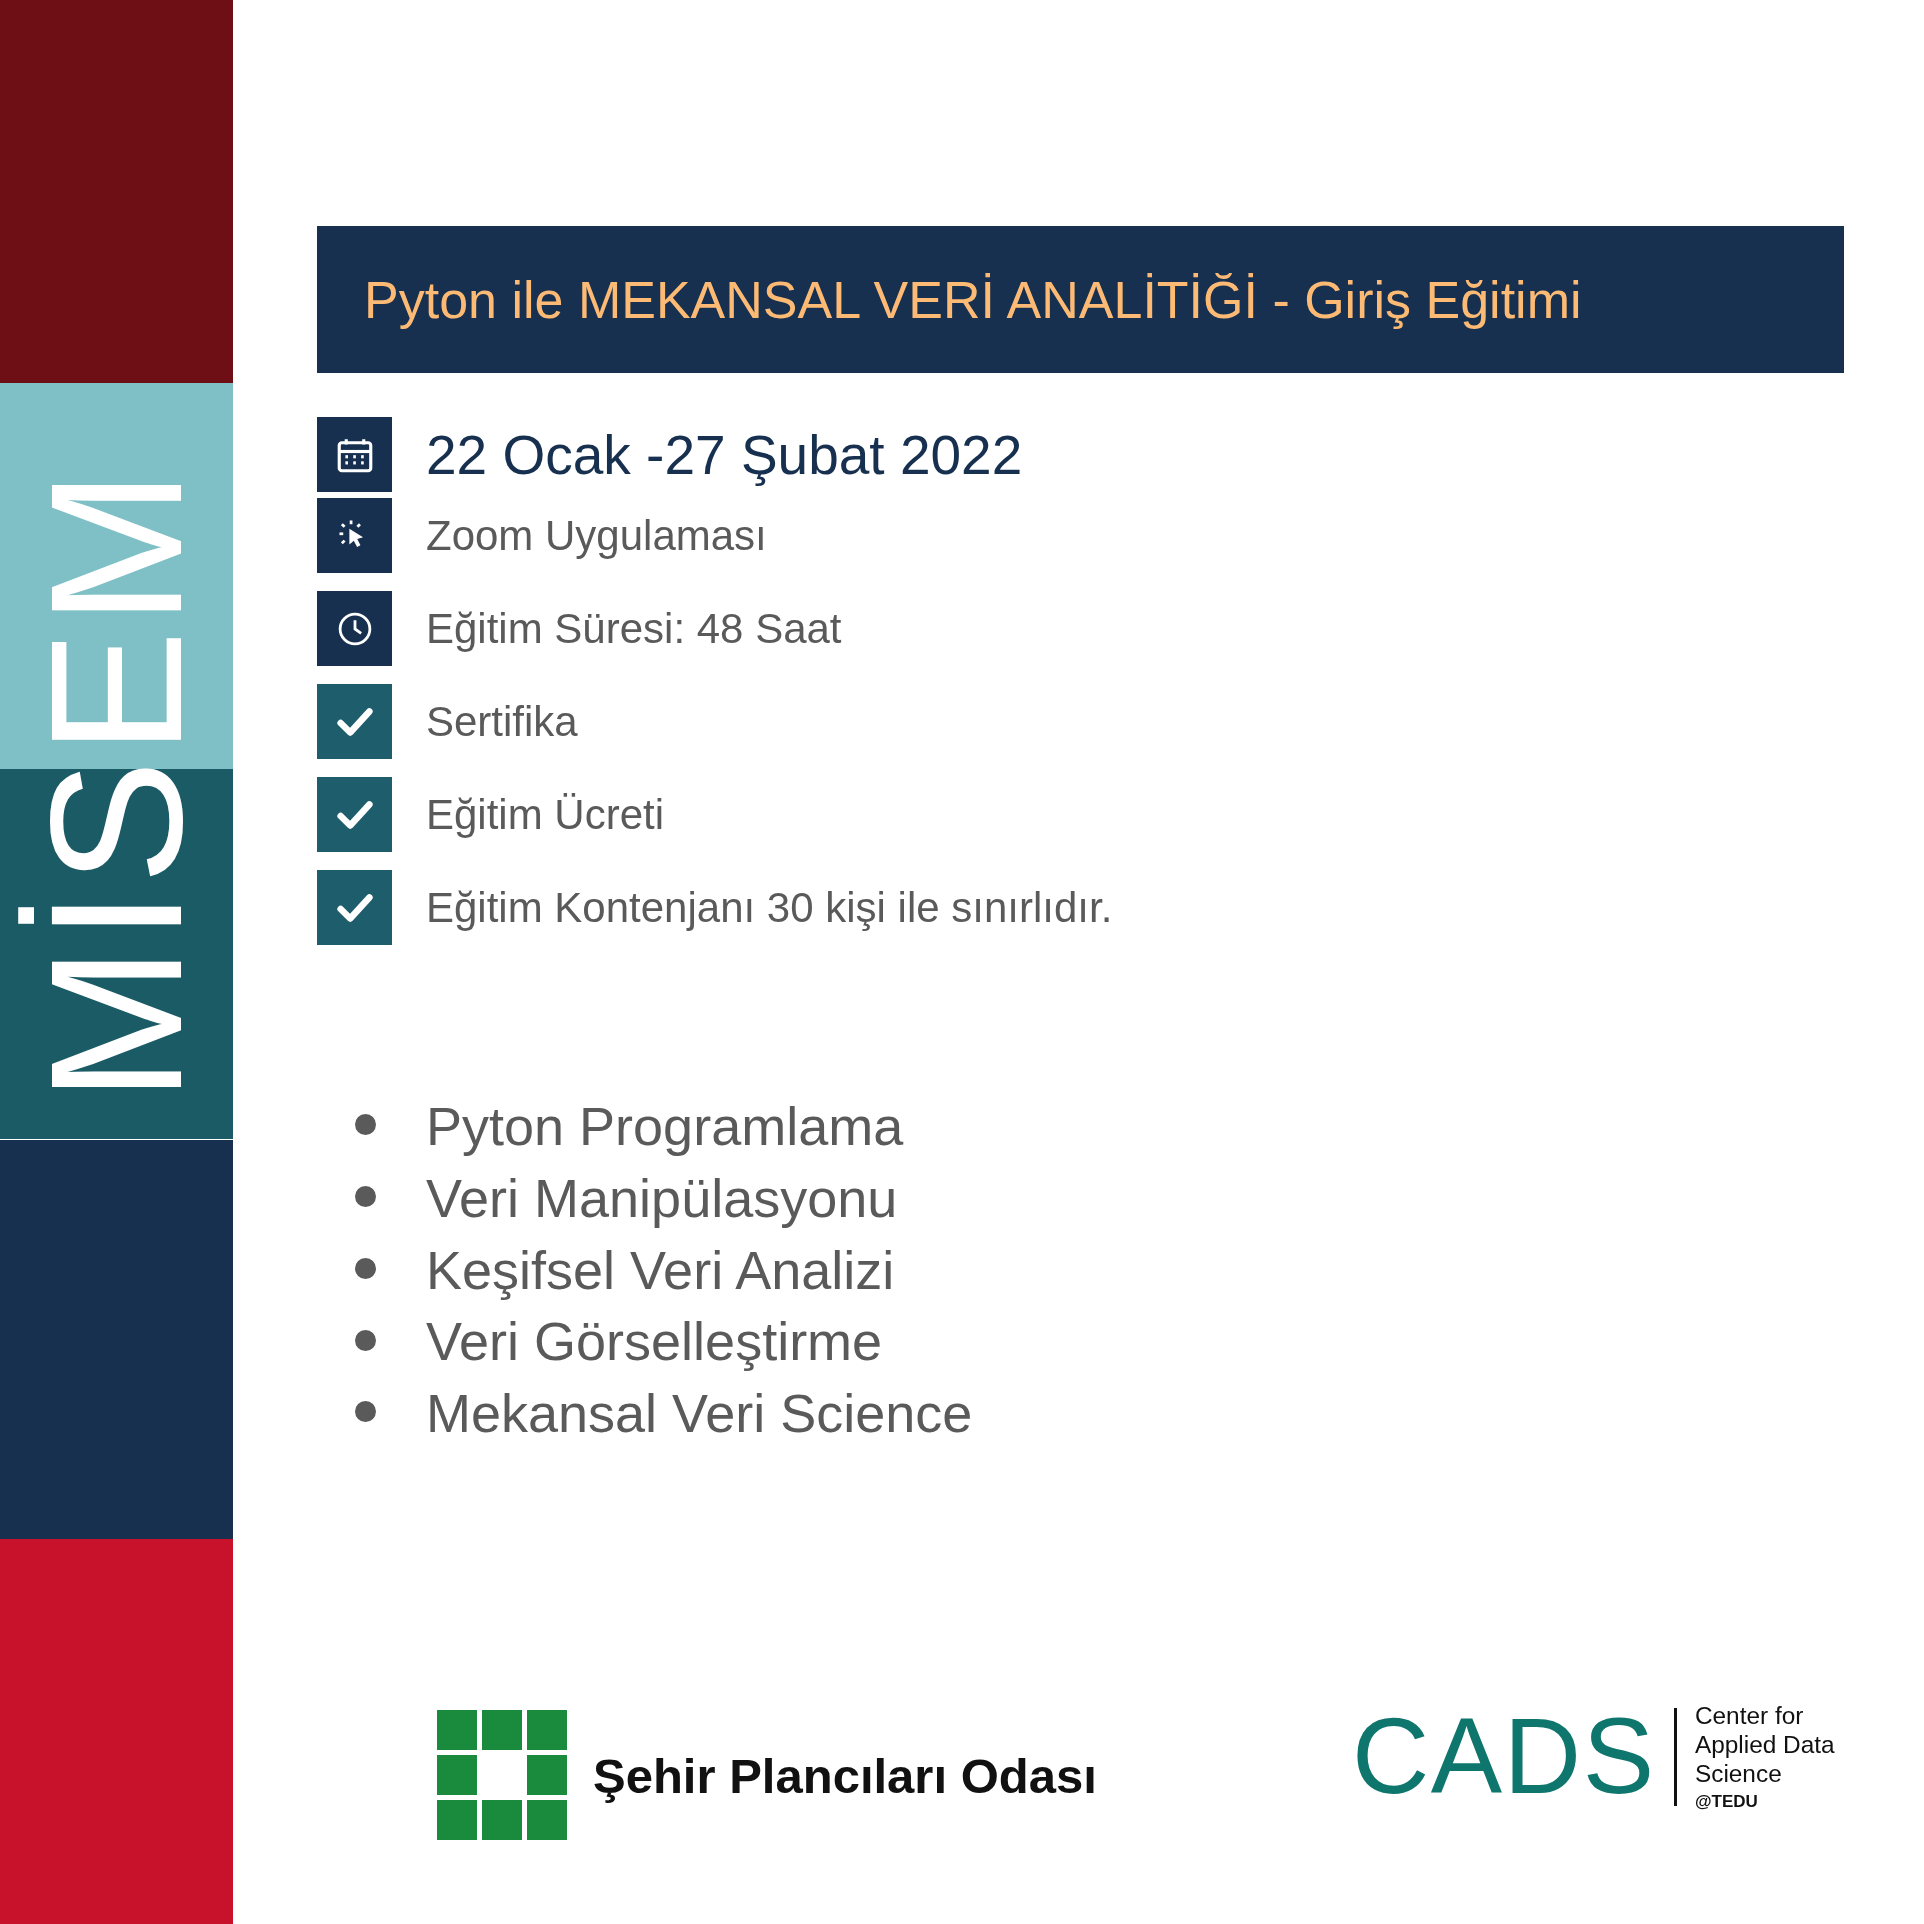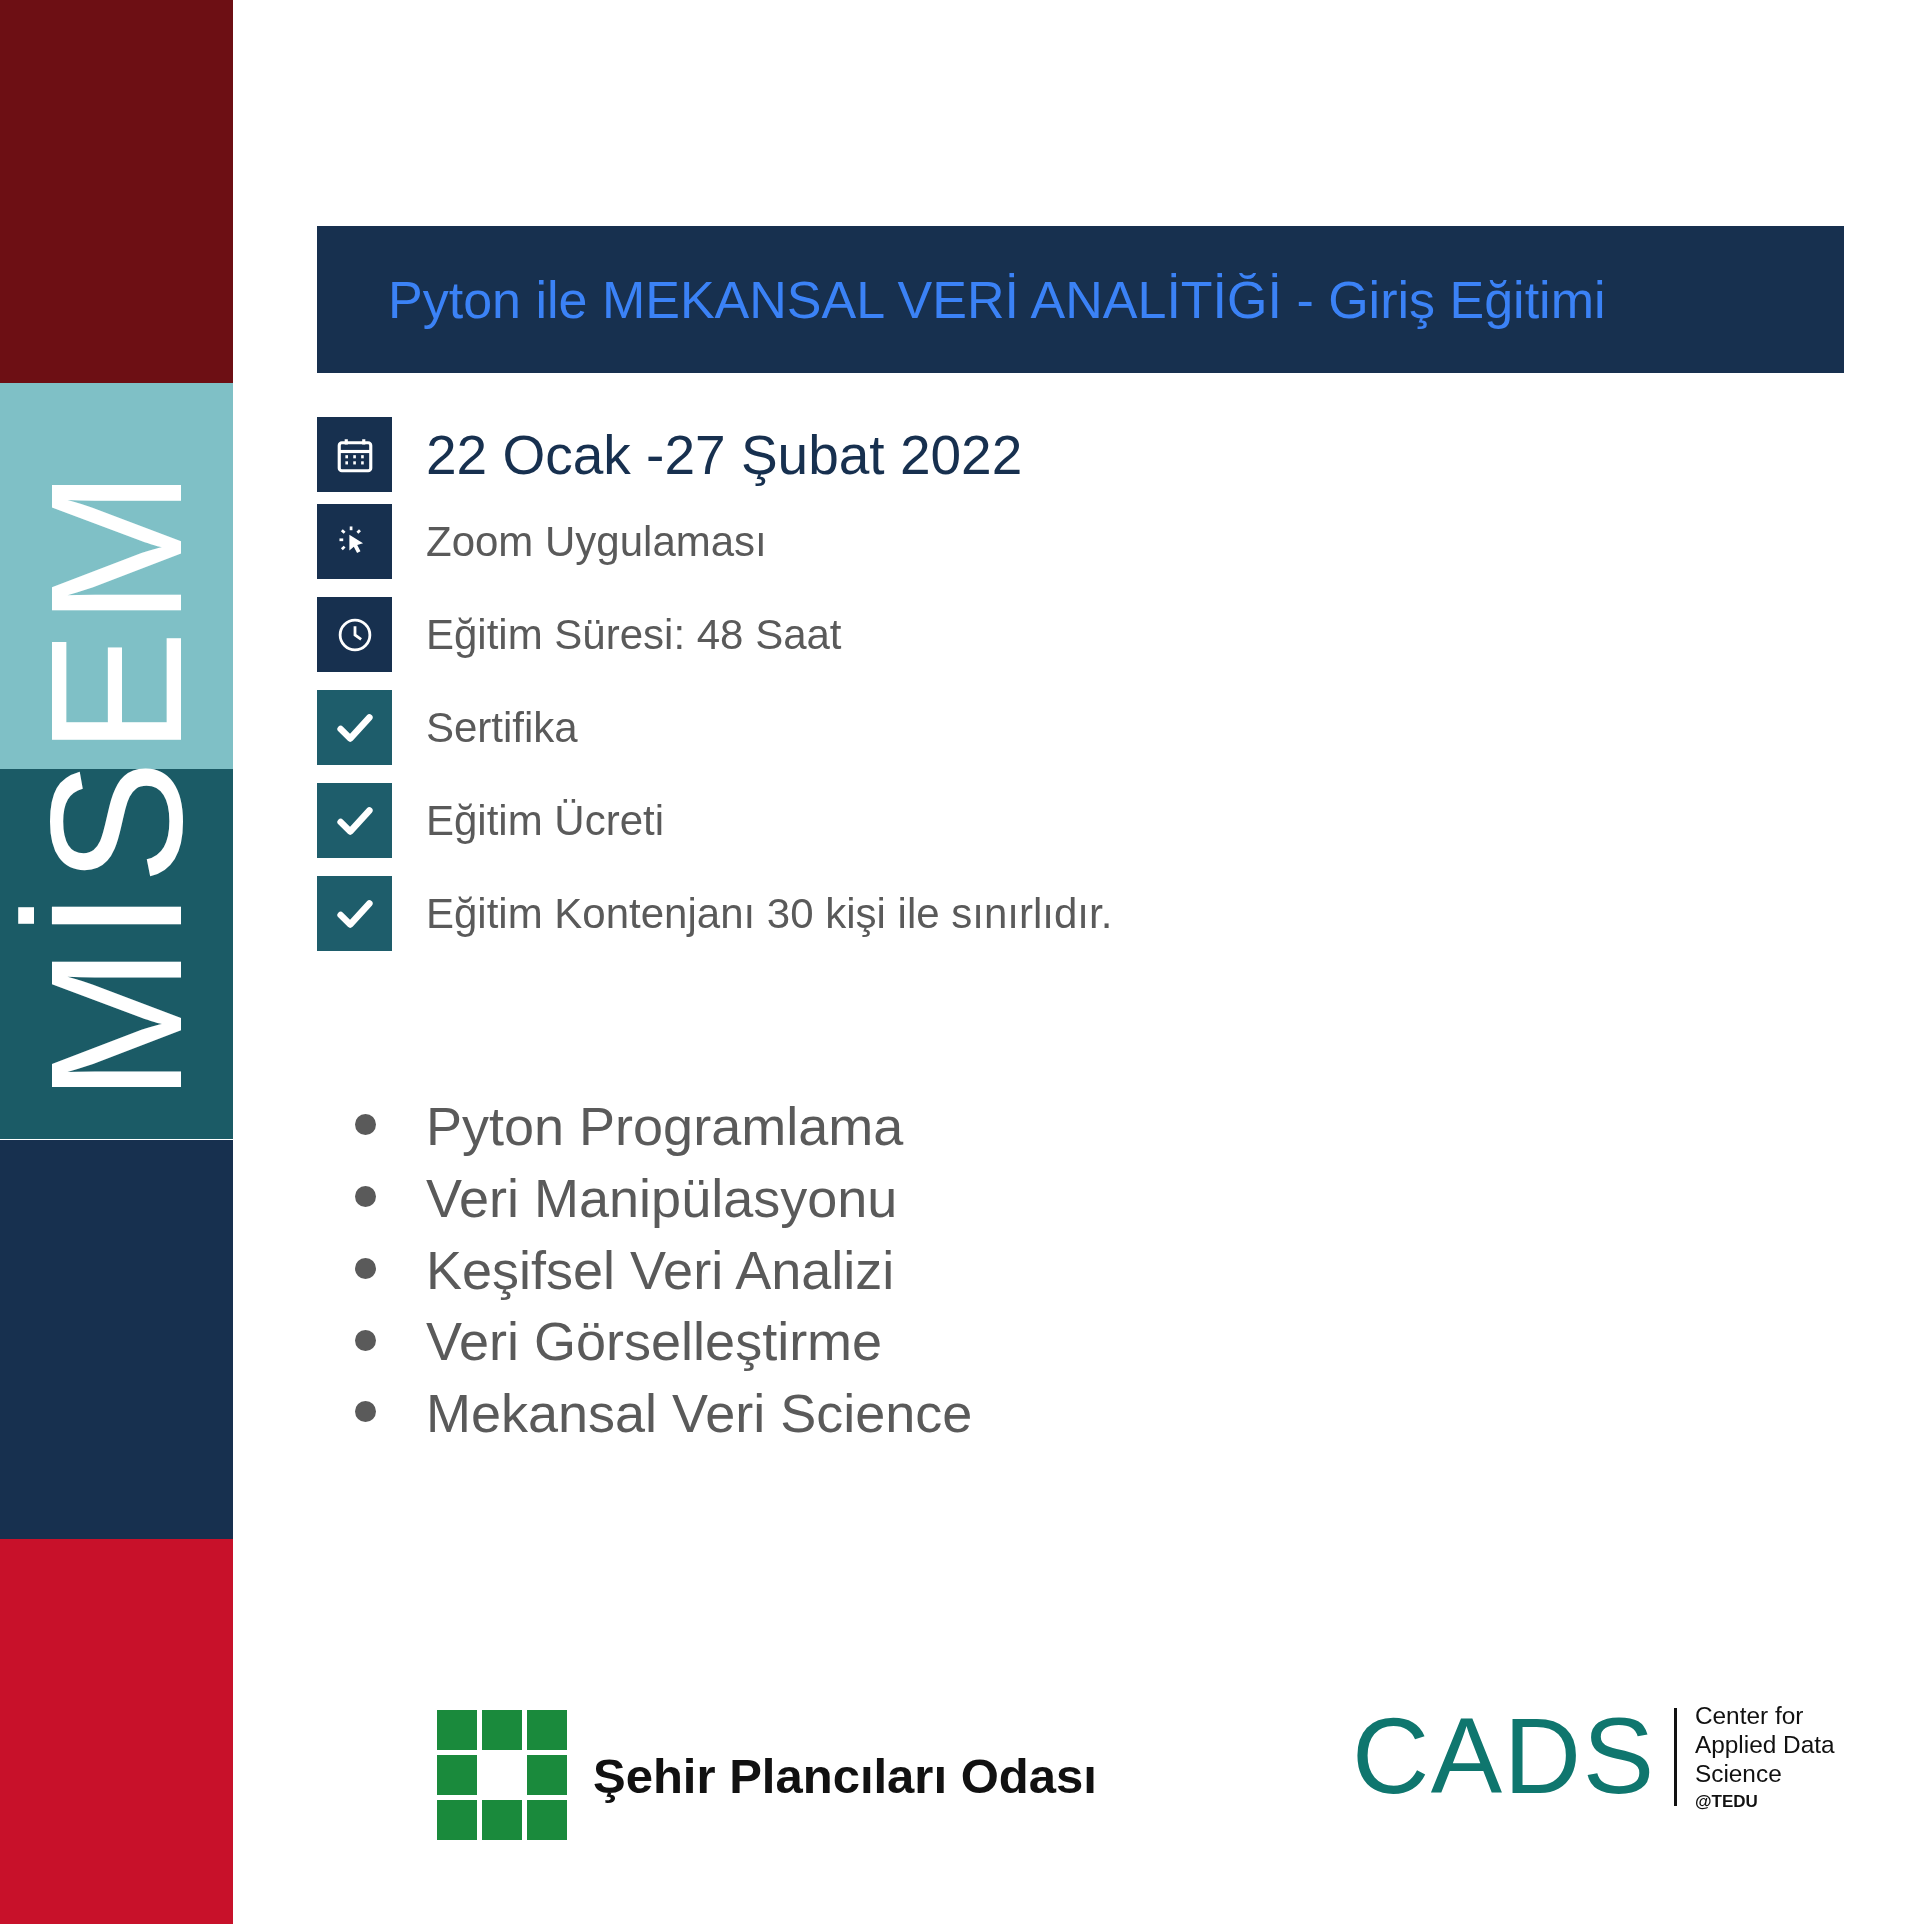--- a/index.html
+++ b/index.html
@@ -82,24 +82,24 @@
     position: absolute;
     left: 84px;
     top: 226px;
     width: 1527px;
     height: 147px;
     background: #17304f;
     display: flex;
     align-items: center;
   }
   .subtitle-bar .sub-text {
-    color: #3b82f6;
+    color: #fdba74;
     font-size: 52px;
     font-weight: 400;
-    padding-left: 71px;
+    padding-left: 47px;
     white-space: nowrap;
   }
 
   
   .info-list {
     position: absolute;
     left: 84px;
     top: 417px;
     width: 1547px;
   }
@@ -123,21 +123,21 @@
   .info-text {
     margin-left: 34px;
     color: #5a5a5a;
     font-size: 42px;
     white-space: nowrap;
   }
   .info-row.first .info-text {
     color: #17304f;
     font-size: 55px;
   }
-  .info-row.first { margin-bottom: 12px; }
+  .info-row.first { margin-bottom: 6px; }
 
   
   .bullets {
     position: absolute;
     left: 122px;
     top: 1095px;
   }
   .bullet {
     display: flex;
     align-items: baseline;

